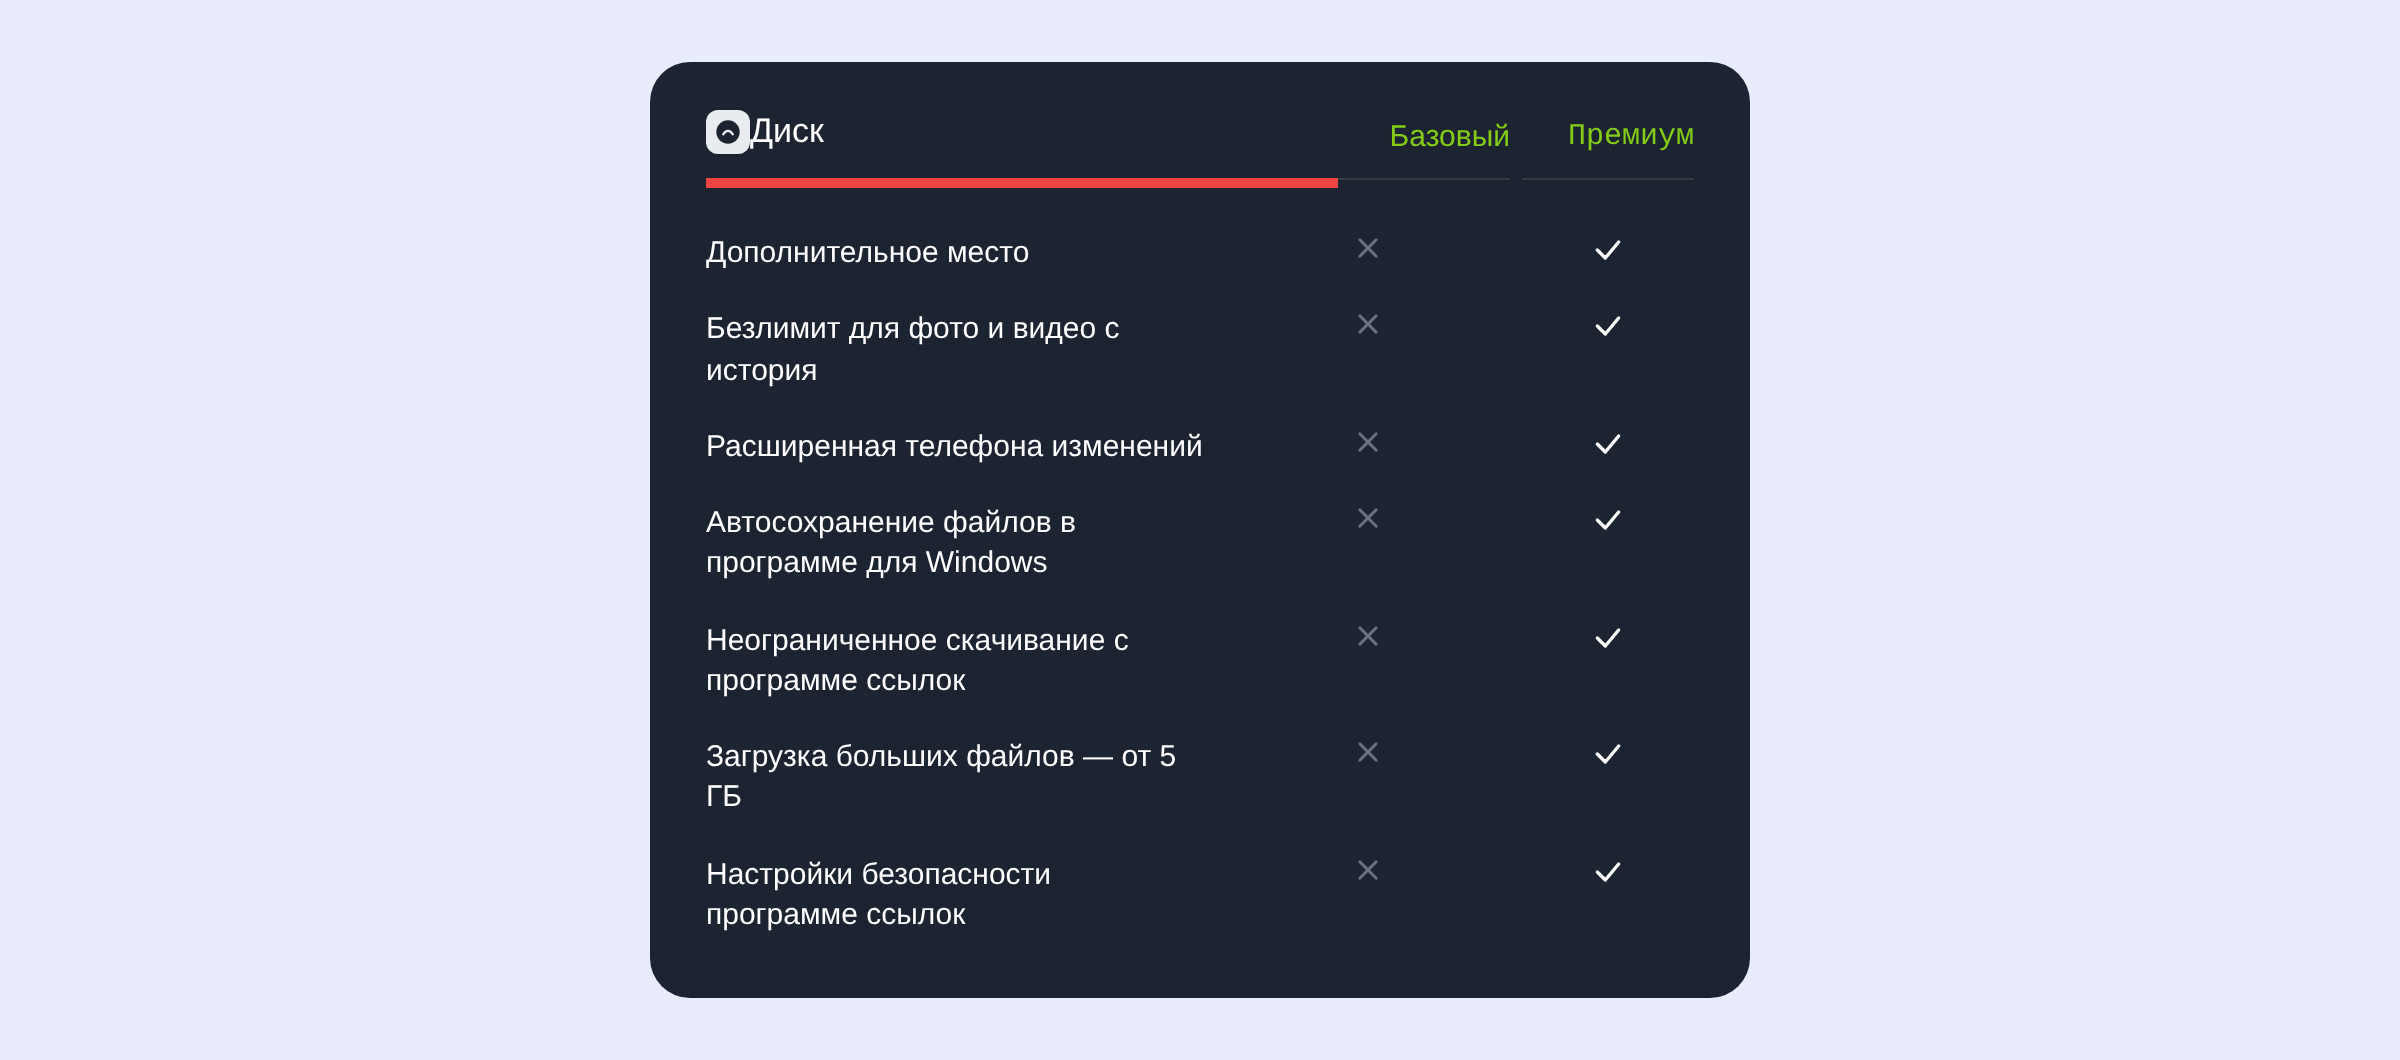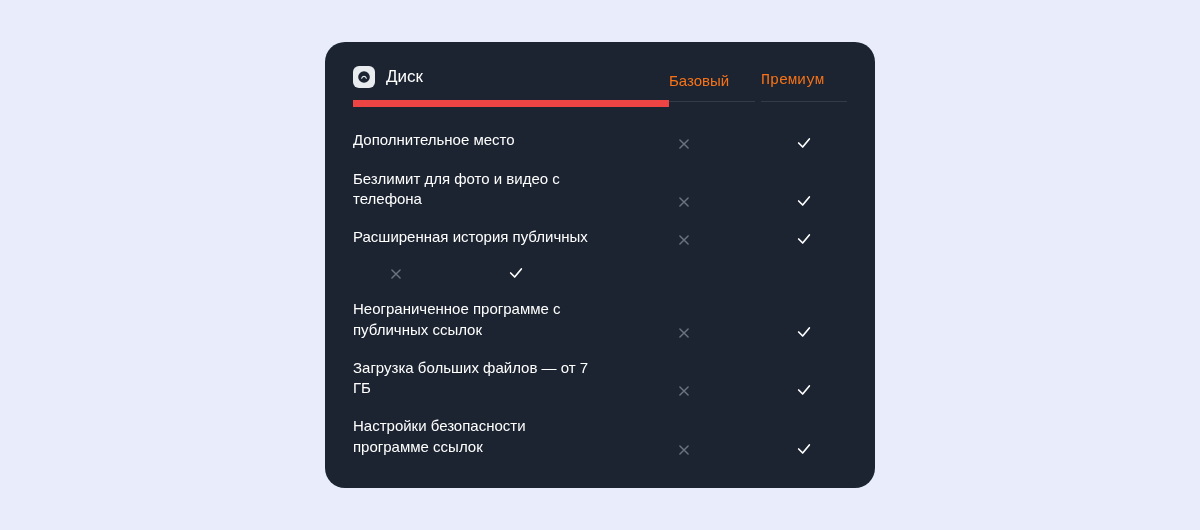--- a/index.html
+++ b/index.html
@@ -18,52 +18,52 @@
     padding: 24px 28px 22px 28px;
     color: #fff;
   }
   .header-row {
     display: flex;
     align-items: center;
   }
   .title-col {
     display: flex;
     align-items: center;
-    gap: 11px;
+    gap: 0;
     flex: 1;
     padding-bottom: 12px;
-    border-bottom: 7px solid #ef4444;
+    border-bottom: 5px solid #ef4444;
   }
   .badge {
     width: 22px;
     height: 22px;
     border-radius: 6px;
     background: #e9ecef;
     display: flex;
     align-items: center;
     justify-content: center;
   }
   .badge svg { display:block; }
   .title-text {
     font-size: 17px;
     color: #ffffff;
   }
   .plan-col {
     width: 86px;
-    text-align: left;
+    text-align: right;
     font-size: 15px;
-    color: #f97316;
+    color: #84cc16;
     padding-bottom: 12px;
     border-bottom: 1px solid #333b47;
   }
   .plan-col + .plan-col { margin-left: 6px; font-family: Liberation Mono, monospace; }
   .rows { margin-top: 14px; }
   .feature-row {
     display: flex;
-    align-items: flex-end;
+    align-items: flex-start;
     padding: 9px 0;
     gap: 28px;
   }
   .feature-label {
     flex: 1;
     font-size: 15px;
     line-height: 1.35;
     color: #ffffff;
     padding-right: 10px;
   }
@@ -102,72 +102,73 @@
             <path d="M5 5 L19 19 M19 5 L5 19" stroke="#6b7280" stroke-width="2.5" stroke-linecap="round"></path>
           </svg>
         </div>
         <div class="cell">
           <svg class="icon" width="16" height="16" viewBox="0 0 24 24">
             <path d="M4 12 L10 18 L20 6" stroke="#ffffff" stroke-width="2.5" fill="none" stroke-linecap="round" stroke-linejoin="round"></path>
           </svg>
         </div>
       </div>
       <div class="feature-row">
-        <div class="feature-label">Безлимит для фото и видео с телефона</div>
+        <div class="feature-label">Безлимит для фото и видео с история</div>
         <div class="cell">
           <svg class="icon" width="14" height="14" viewBox="0 0 24 24">
             <path d="M5 5 L19 19 M19 5 L5 19" stroke="#6b7280" stroke-width="2.5" stroke-linecap="round"></path>
           </svg>
         </div>
         <div class="cell">
           <svg class="icon" width="16" height="16" viewBox="0 0 24 24">
             <path d="M4 12 L10 18 L20 6" stroke="#ffffff" stroke-width="2.5" fill="none" stroke-linecap="round" stroke-linejoin="round"></path>
           </svg>
         </div>
       </div>
       <div class="feature-row">
-        <div class="feature-label">Расширенная история публичных</div>
+        <div class="feature-label">Расширенная телефона изменений</div>
         <div class="cell">
           <svg class="icon" width="14" height="14" viewBox="0 0 24 24">
             <path d="M5 5 L19 19 M19 5 L5 19" stroke="#6b7280" stroke-width="2.5" stroke-linecap="round"></path>
           </svg>
         </div>
         <div class="cell">
           <svg class="icon" width="16" height="16" viewBox="0 0 24 24">
             <path d="M4 12 L10 18 L20 6" stroke="#ffffff" stroke-width="2.5" fill="none" stroke-linecap="round" stroke-linejoin="round"></path>
           </svg>
         </div>
       </div>
       <div class="feature-row">
+        <div class="feature-label">Автосохранение файлов в программе для Windows</div>
         <div class="cell">
           <svg class="icon" width="14" height="14" viewBox="0 0 24 24">
             <path d="M5 5 L19 19 M19 5 L5 19" stroke="#6b7280" stroke-width="2.5" stroke-linecap="round"></path>
           </svg>
         </div>
         <div class="cell">
           <svg class="icon" width="16" height="16" viewBox="0 0 24 24">
             <path d="M4 12 L10 18 L20 6" stroke="#ffffff" stroke-width="2.5" fill="none" stroke-linecap="round" stroke-linejoin="round"></path>
           </svg>
         </div>
       </div>
       <div class="feature-row">
-        <div class="feature-label">Неограниченное программе с публичных ссылок</div>
+        <div class="feature-label">Неограниченное скачивание с программе ссылок</div>
         <div class="cell">
           <svg class="icon" width="14" height="14" viewBox="0 0 24 24">
             <path d="M5 5 L19 19 M19 5 L5 19" stroke="#6b7280" stroke-width="2.5" stroke-linecap="round"></path>
           </svg>
         </div>
         <div class="cell">
           <svg class="icon" width="16" height="16" viewBox="0 0 24 24">
             <path d="M4 12 L10 18 L20 6" stroke="#ffffff" stroke-width="2.5" fill="none" stroke-linecap="round" stroke-linejoin="round"></path>
           </svg>
         </div>
       </div>
       <div class="feature-row">
-        <div class="feature-label">Загрузка больших файлов — от 7 ГБ</div>
+        <div class="feature-label">Загрузка больших файлов — от 5 ГБ</div>
         <div class="cell">
           <svg class="icon" width="14" height="14" viewBox="0 0 24 24">
             <path d="M5 5 L19 19 M19 5 L5 19" stroke="#6b7280" stroke-width="2.5" stroke-linecap="round"></path>
           </svg>
         </div>
         <div class="cell">
           <svg class="icon" width="16" height="16" viewBox="0 0 24 24">
             <path d="M4 12 L10 18 L20 6" stroke="#ffffff" stroke-width="2.5" fill="none" stroke-linecap="round" stroke-linejoin="round"></path>
           </svg>
         </div>

